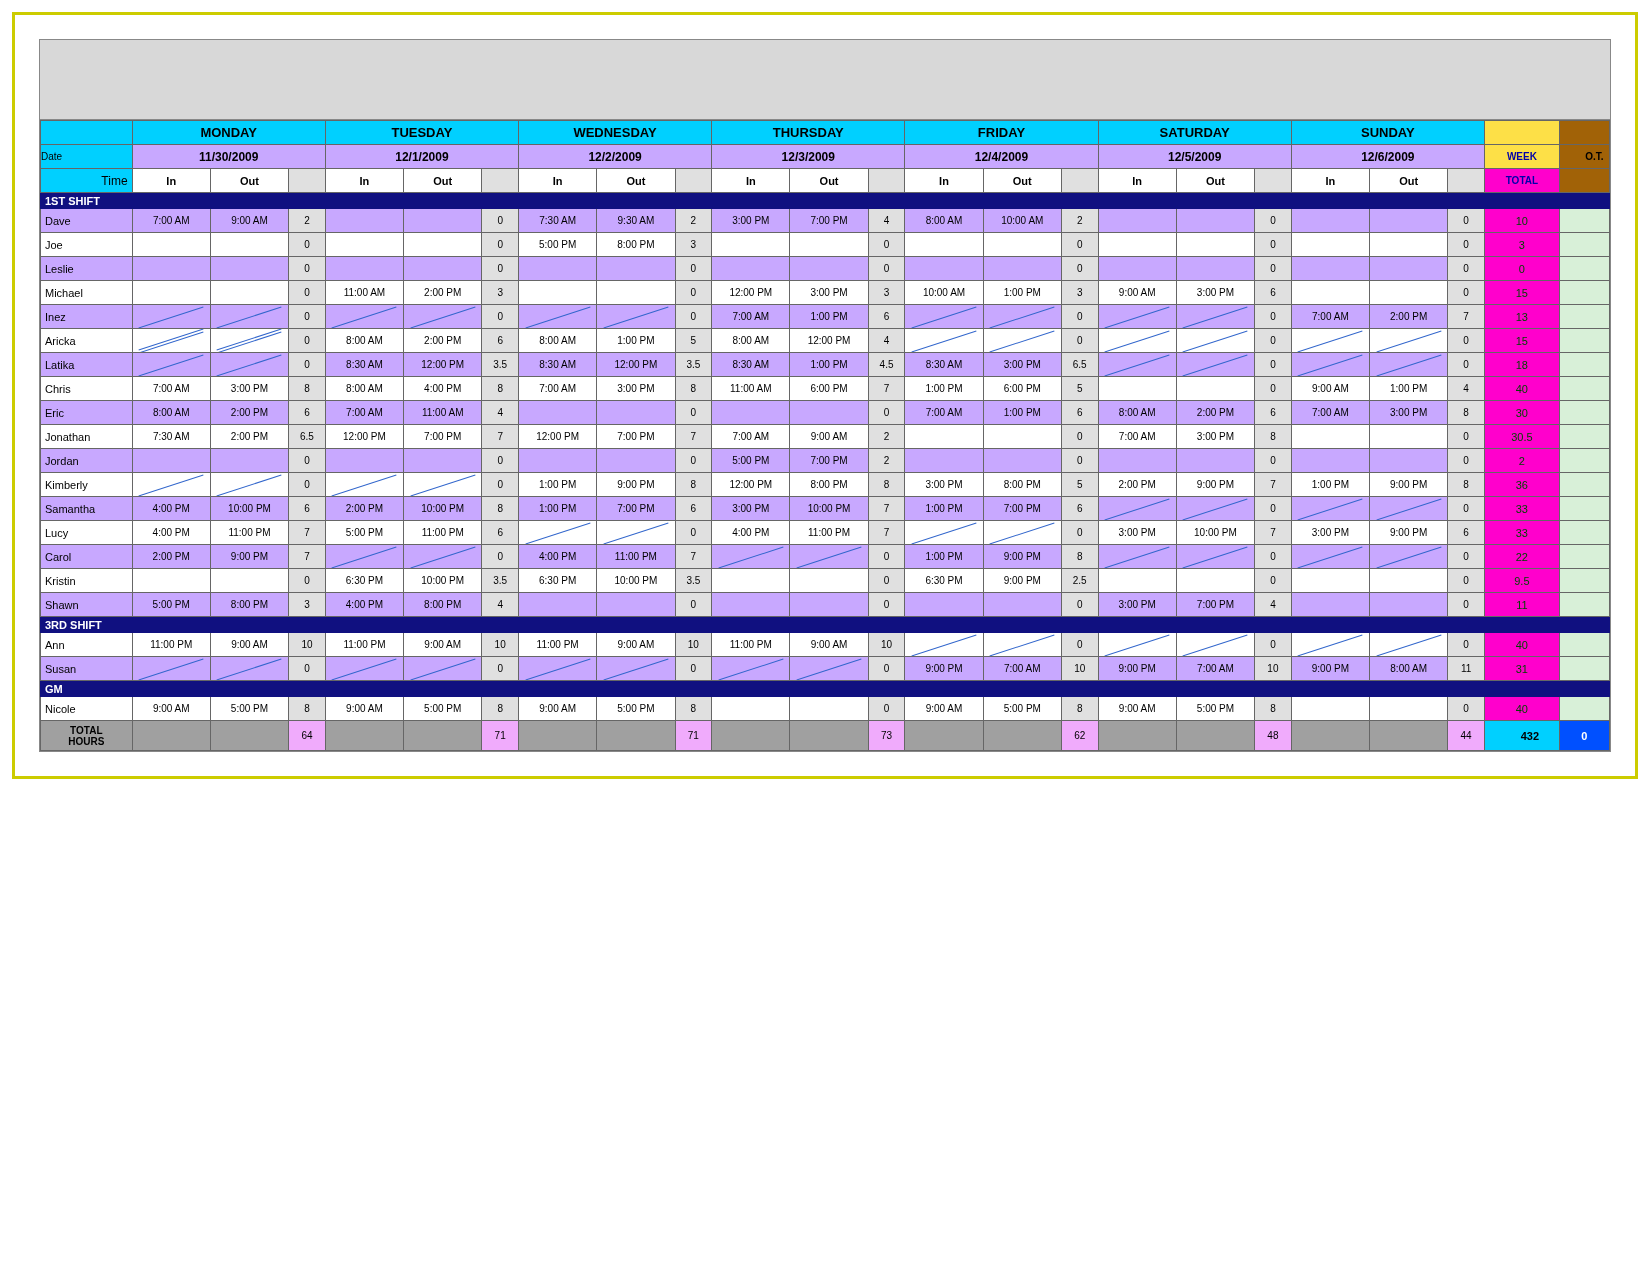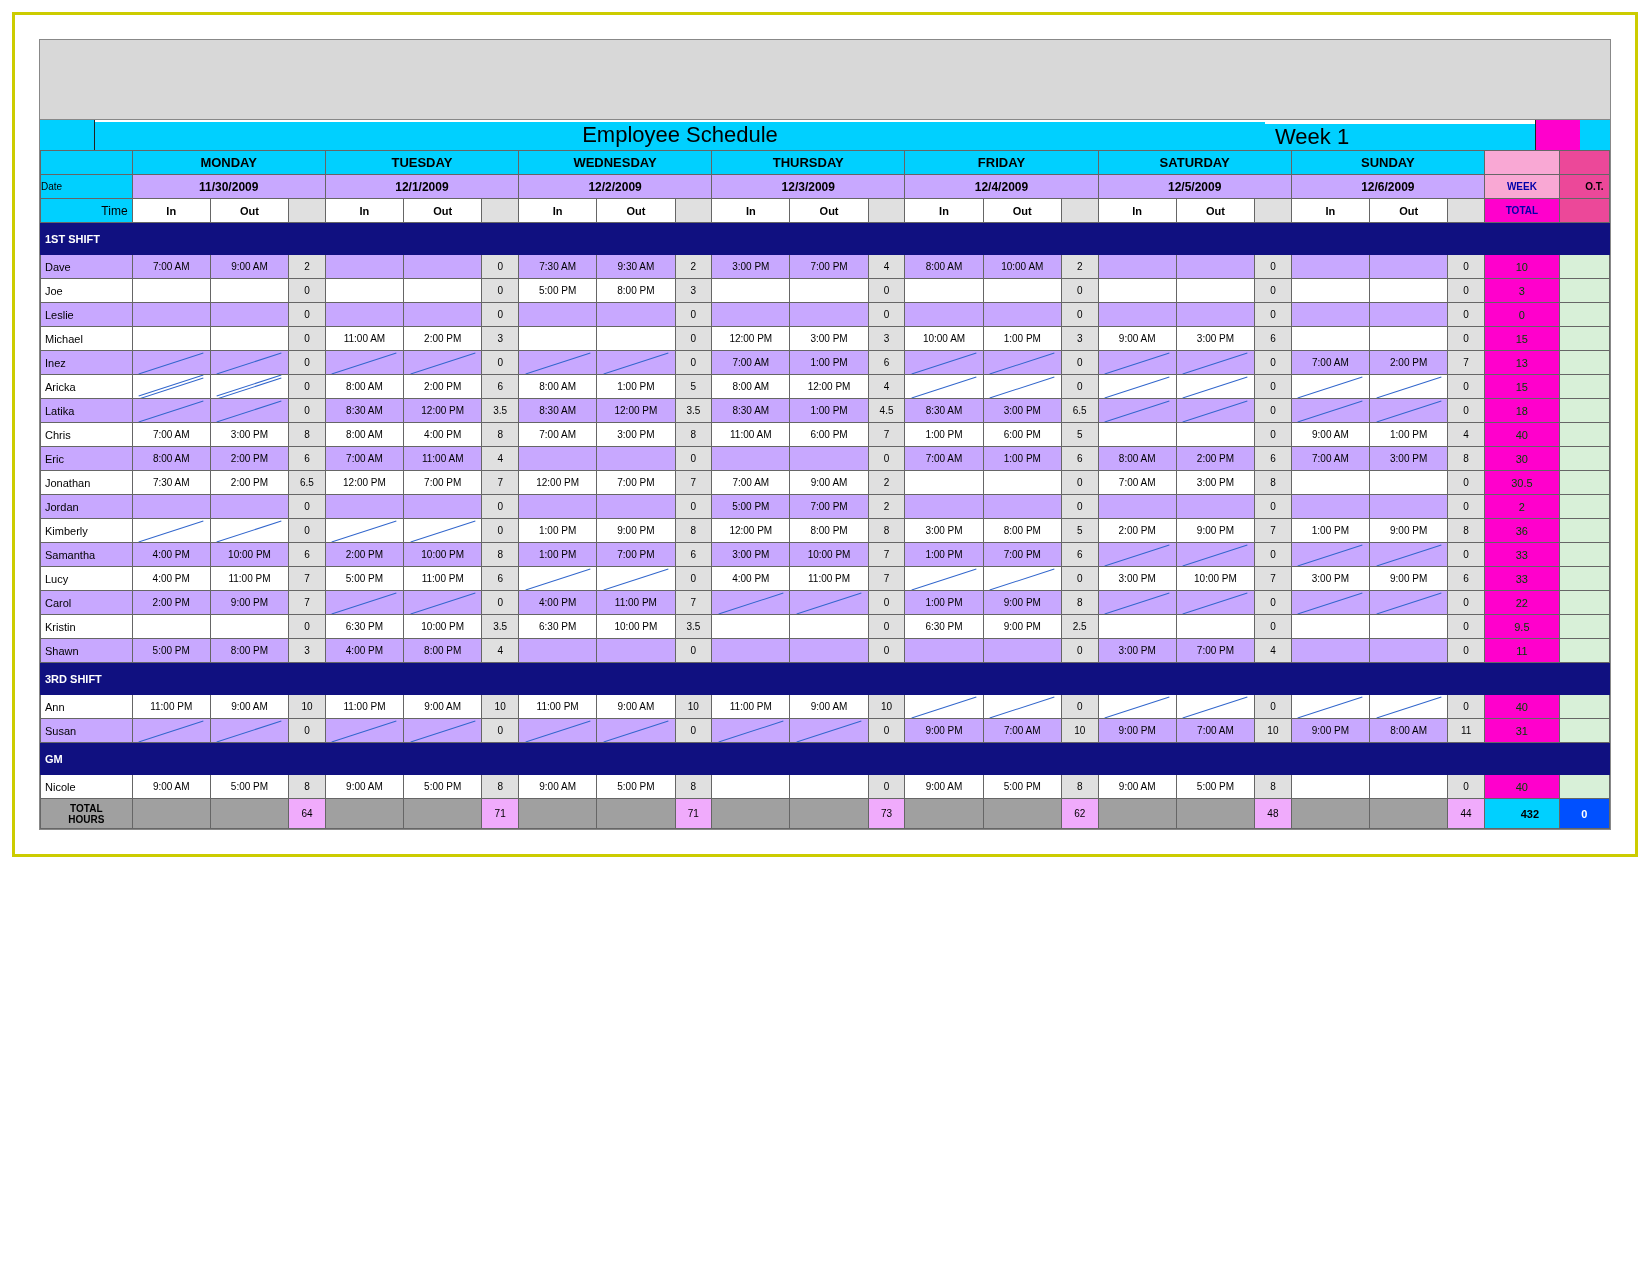--- a/index.html
+++ b/index.html
@@ -19,24 +19,24 @@
   .io-col { width: 47px; font-size: 10px; }
   .hrs-col { width: 22px; background: #e0e0e0; font-size: 10px; }
   .wk-col { width: 45px; }
   .ot-col { width: 30px; }
   .day-head { background: #00d0ff; font-weight: bold; font-size: 13px; }
   .date-head { background: #c8a8ff; font-weight: bold; font-size: 12px; }
   .date-label { background: #00d0ff; text-align: left; padding-right: 4px; font-size: 10px; }
   .time-label { background: #00d0ff; text-align: right; padding-right: 4px; font-size: 12px; }
   .io-head { background: #ffffff; font-weight: bold; }
   .hrs-head { background: #e0e0e0; }
-  .week-header { background: #f9a8d4; color: #0000aa; font-weight: bold; font-size: 10px; }
+  .week-header { background: #fde047; color: #0000aa; font-weight: bold; font-size: 10px; }
   .total-header { background: #ff00cc; color: #0000aa; font-weight: bold; font-size: 10px; }
-  .ot-header { background: #ec4899; font-weight: bold; font-size: 10px; padding-left: 20px; }
-  .shift-banner td { background: #101080; color: #ffffff; font-weight: bold; text-align: left; padding-left: 4px; font-size: 11px; border-color: #101080; height: 32px; }
+  .ot-header { background: #a16207; font-weight: bold; font-size: 10px; padding-left: 20px; }
+  .shift-banner td { background: #101080; color: #ffffff; font-weight: bold; text-align: left; padding-left: 4px; font-size: 11px; border-color: #101080; height: 16px; }
   .row-even .io-col { background: #c8a8ff; }
   .row-even .hrs-col { background: #e0e0e0; }
   .row-even .name-col { background: #c8a8ff; }
   .row-odd .io-col { background: #ffffff; }
   .row-odd .name-col { background: #ffffff; }
   .week-total { background: #ff00cc; color: #004400; font-size: 11px; }
   .ot-cell { background: #d8f0d8; }
   .slash { position: relative; }
   .slash::after { content: ""; position: absolute; left: 6%; top: 50%; width: 88%; border-top: 1px solid #3266cc; transform: rotate(-18deg); }
   .slash2 { position: relative; }
@@ -47,27 +47,20 @@
   .total-label { text-align: center; font-size: 10px; line-height: 1.1; }
   .grand-total { background: #00d0ff !important; padding-left: 16px; }
   .grand-ot { background: #0050ff !important; color: #fff; }
 </style>
 </head>
 <body>
 
 <div class="page">
   <div class="sheet-wrap">
     <div class="banner-area"></div>
-    <div class="title-row">
-      <div class="title-left"></div>
-      <div class="title-main">Employee Schedule</div>
-      <div class="title-week">Week 1</div>
-      <div class="title-magenta"></div>
-      <div class="title-end"></div>
-    </div>
 
     <table>
       <colgroup>
         <col class="name-col">
 
         <col class="io-col">
           <col class="io-col">
           <col class="hrs-col">
         <col class="io-col">
           <col class="io-col">

